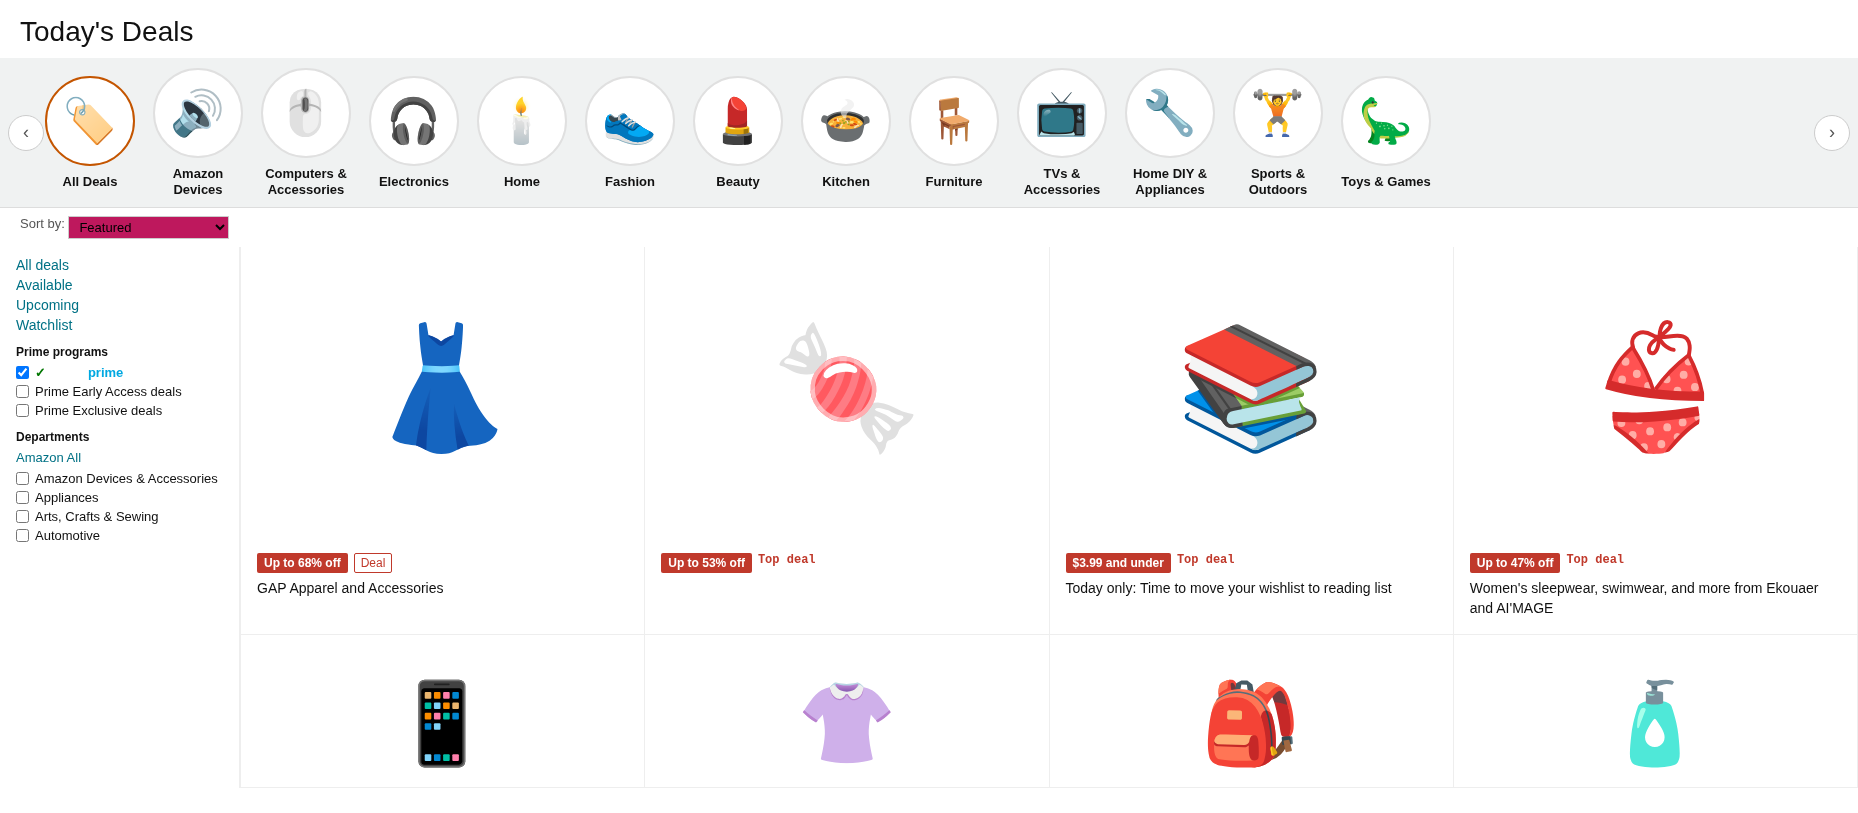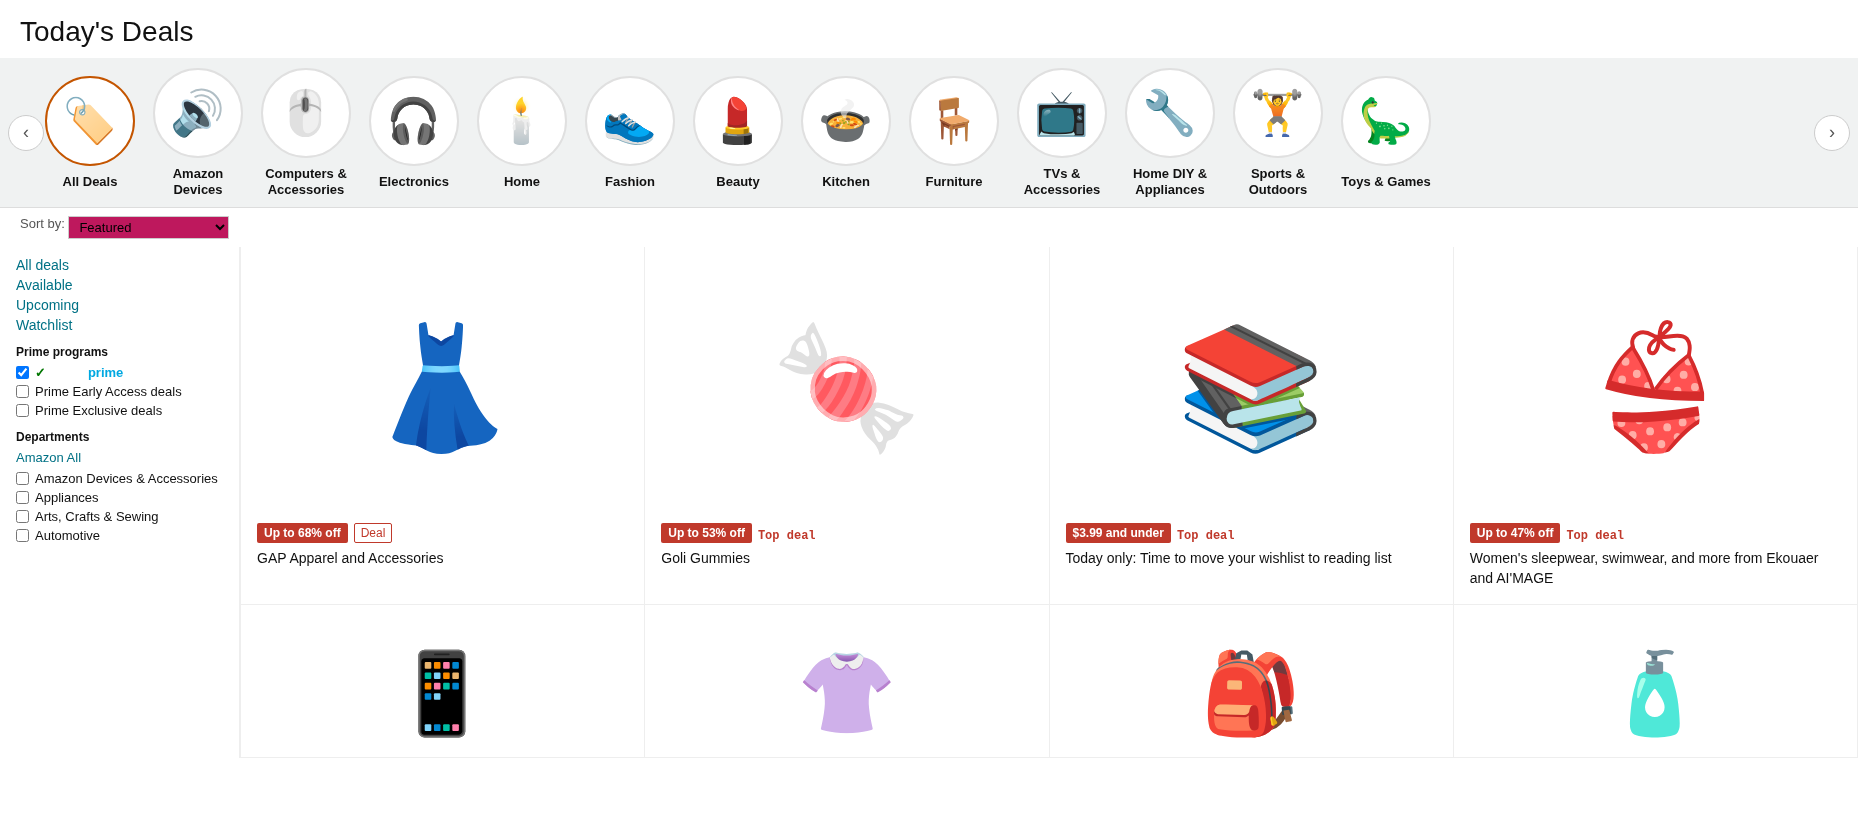--- a/index.html
+++ b/index.html
@@ -149,23 +149,24 @@
       height: 250px;
       display: flex;
       align-items: center;
       justify-content: center;
       overflow: hidden;
       margin-bottom: 10px;
     }
     .deal-badges {
       display: flex;
       gap: 6px;
-      align-items: flex-end;
+      align-items: flex-start;
       margin-bottom: 6px;
       flex-wrap: wrap;
+      margin-top: 30px;
     }
     .badge-discount {
       background: #c0392b;
       color: #fff;
       font-size: 12px;
       font-weight: 700;
       padding: 3px 7px;
       border-radius: 2px;
     }
     .badge-deal {
@@ -353,21 +354,20 @@
           </div>
           <div class="deal-title">GAP Apparel and Accessories</div>
         </div><div class="deal-card">
           <div class="deal-image-area">
             <span style="font-size:120px;">🍬</span>
           </div>
           <div class="deal-badges">
             <span class="badge-discount">Up to 53% off</span>
             <span class="badge-top-deal">Top deal</span>
           </div>
-          <div class="deal-title">Goli Gummies</div>
         </div><div class="deal-card">
           <div class="deal-image-area">
             <span style="font-size:120px;">📚</span>
           </div>
           <div class="deal-badges">
             <span class="badge-discount">$3.99 and under</span>
             <span class="badge-top-deal">Top deal</span>
           </div>
           <div class="deal-title">Today only: Time to move your wishlist to reading list</div>
         </div><div class="deal-card">

